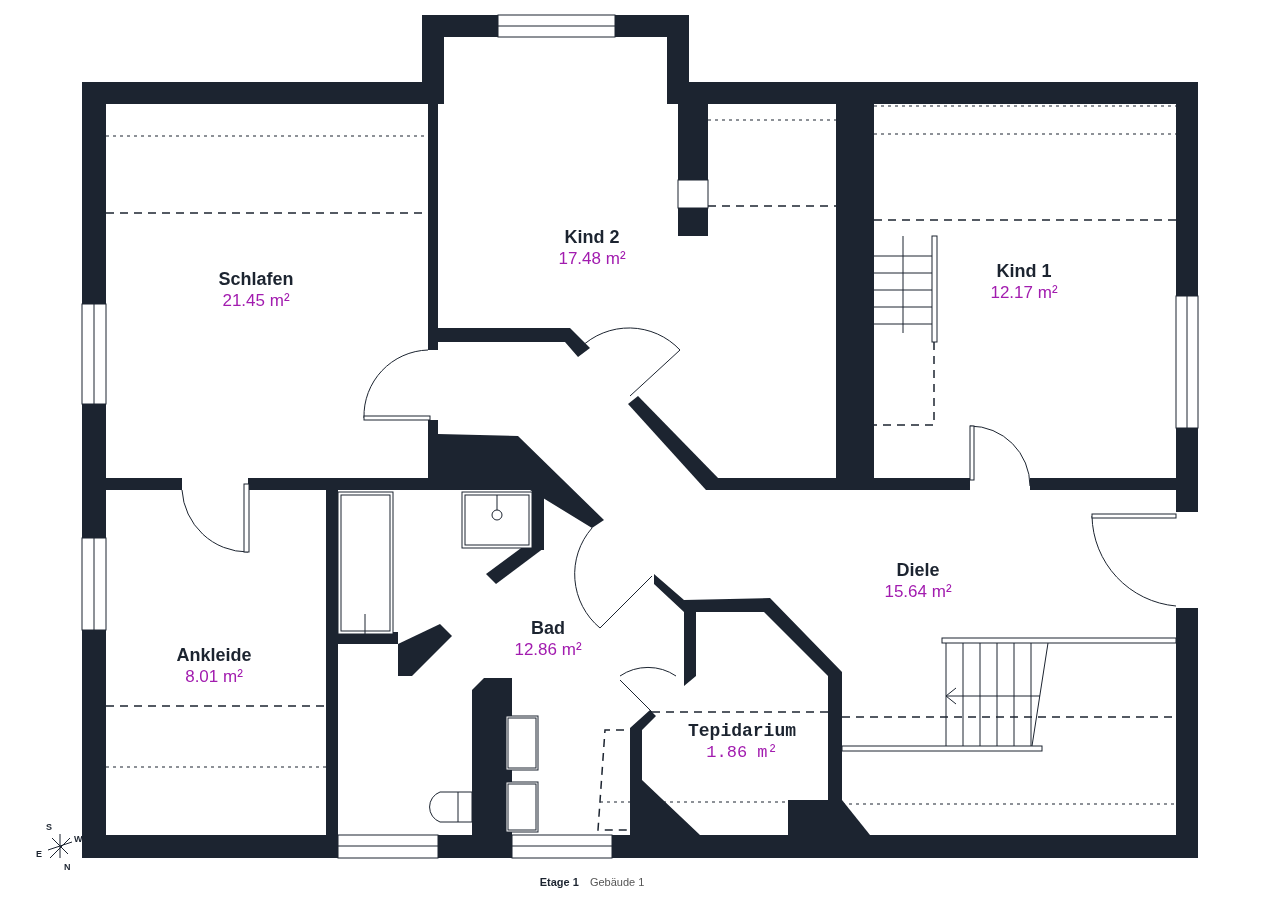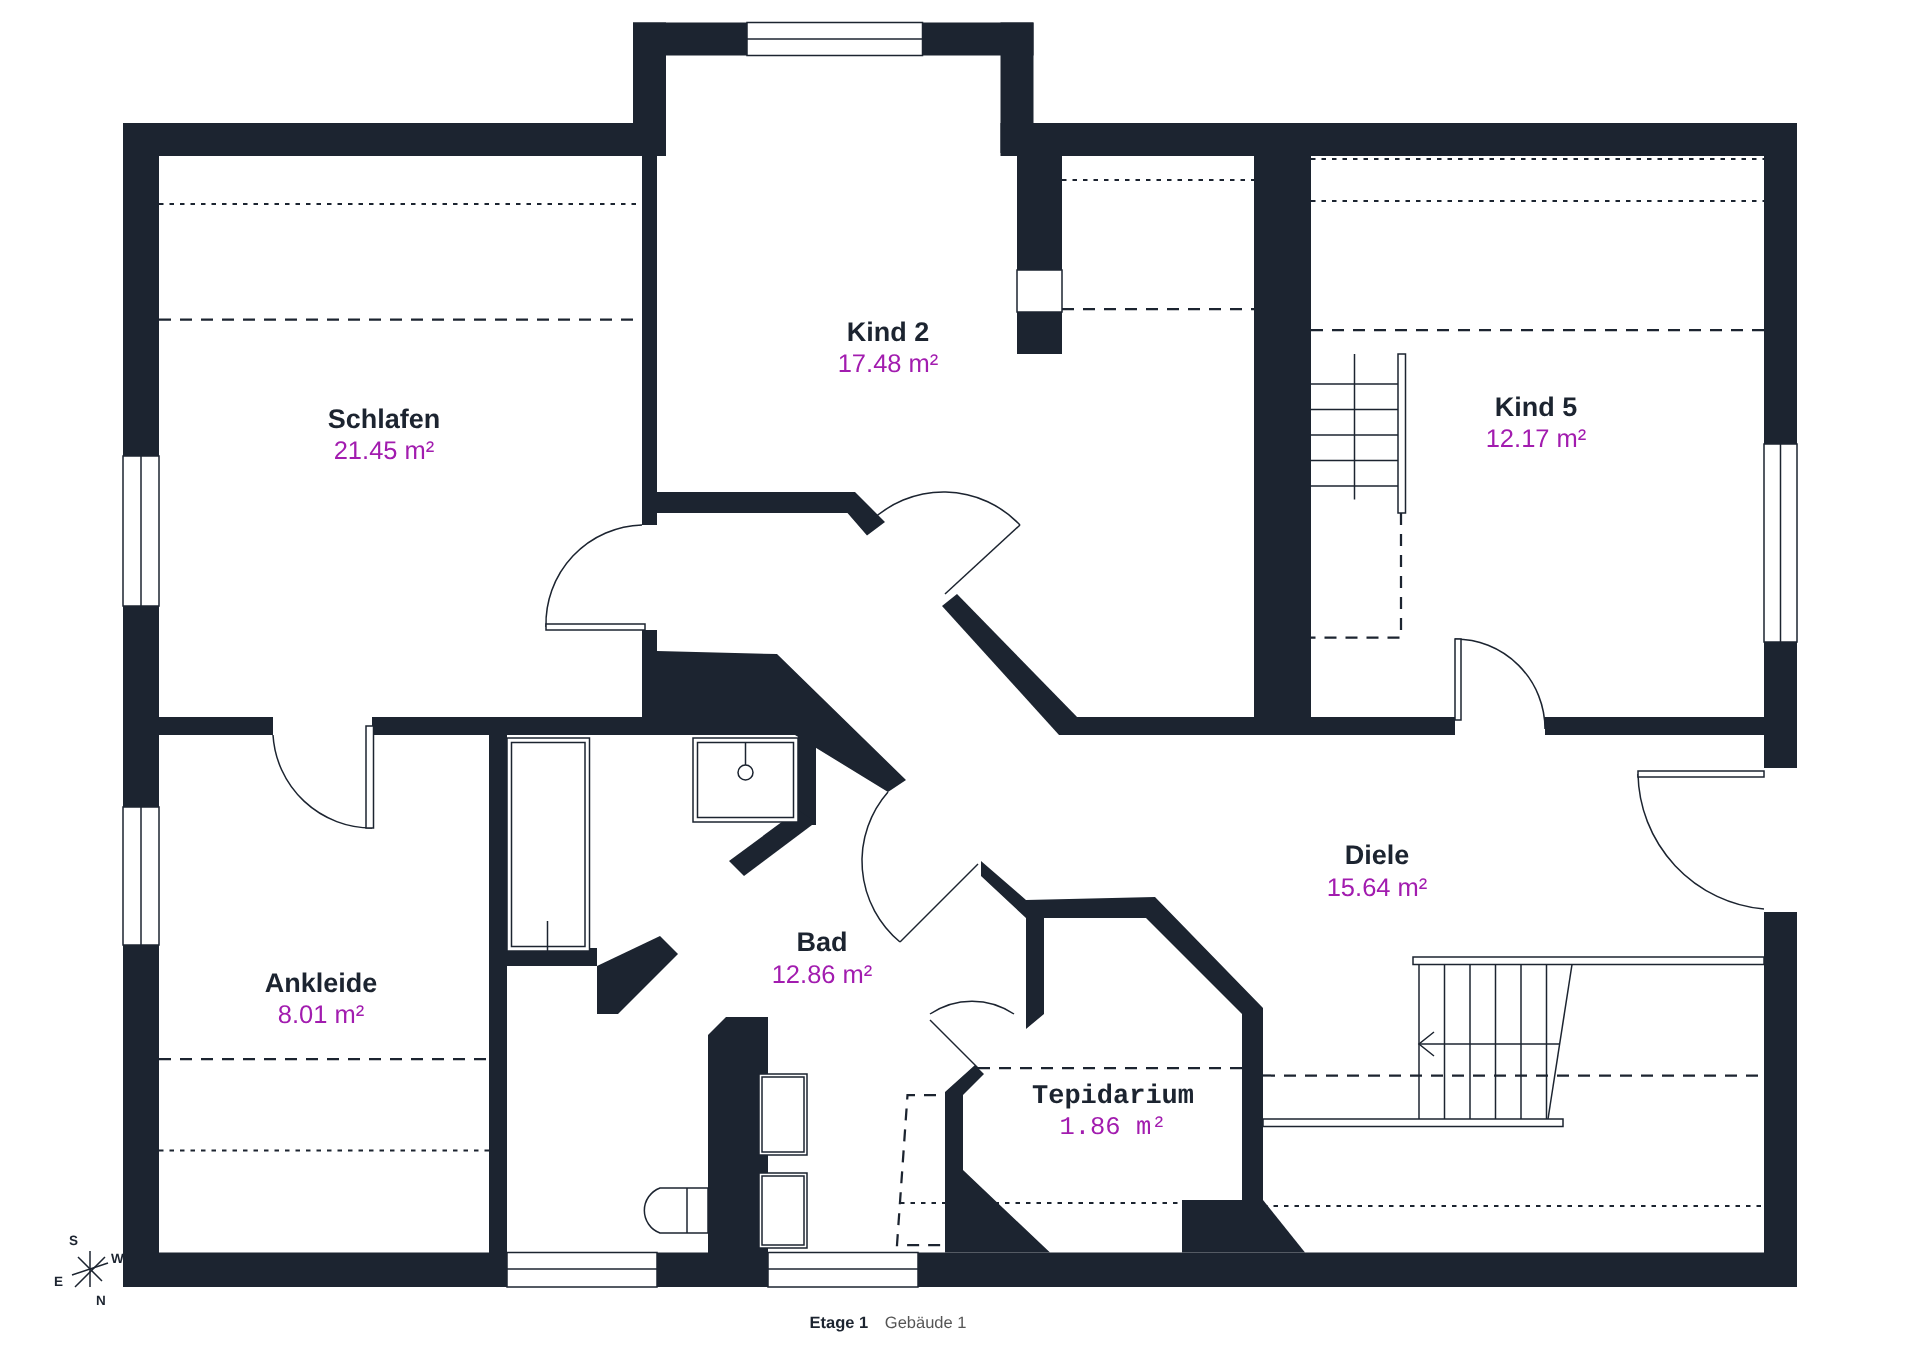--- a/index.html
+++ b/index.html
@@ -165,26 +165,26 @@
     <line x1="52" y1="838" x2="68" y2="854"></line>
     <line x1="60" y1="834" x2="60" y2="858"></line>
     <line x1="50" y1="858" x2="70" y2="838"></line>
   </g>
 </svg>
 
 <div class="room-label" style="left:256px;top:268px;">
   <span class="room-name">Schlafen</span>
   <span class="room-area">21.45 m²</span>
 </div>
-<div class="room-label" style="left:592px;top:210px;">
+<div class="room-label" style="left:592px;top:226px;">
   <span class="room-name">Kind 2</span>
   <span class="room-area">17.48 m²</span>
 </div>
 <div class="room-label" style="left:1024px;top:260px;">
-  <span class="room-name">Kind 5</span>
+  <span class="room-name">Kind 1</span>
   <span class="room-area">12.17 m²</span>
 </div>
 <div class="room-label" style="left:214px;top:644px;">
   <span class="room-name">Ankleide</span>
   <span class="room-area">8.01 m²</span>
 </div>
 <div class="room-label" style="left:548px;top:617px;">
   <span class="room-name">Bad</span>
   <span class="room-area">12.86 m²</span>
 </div>

